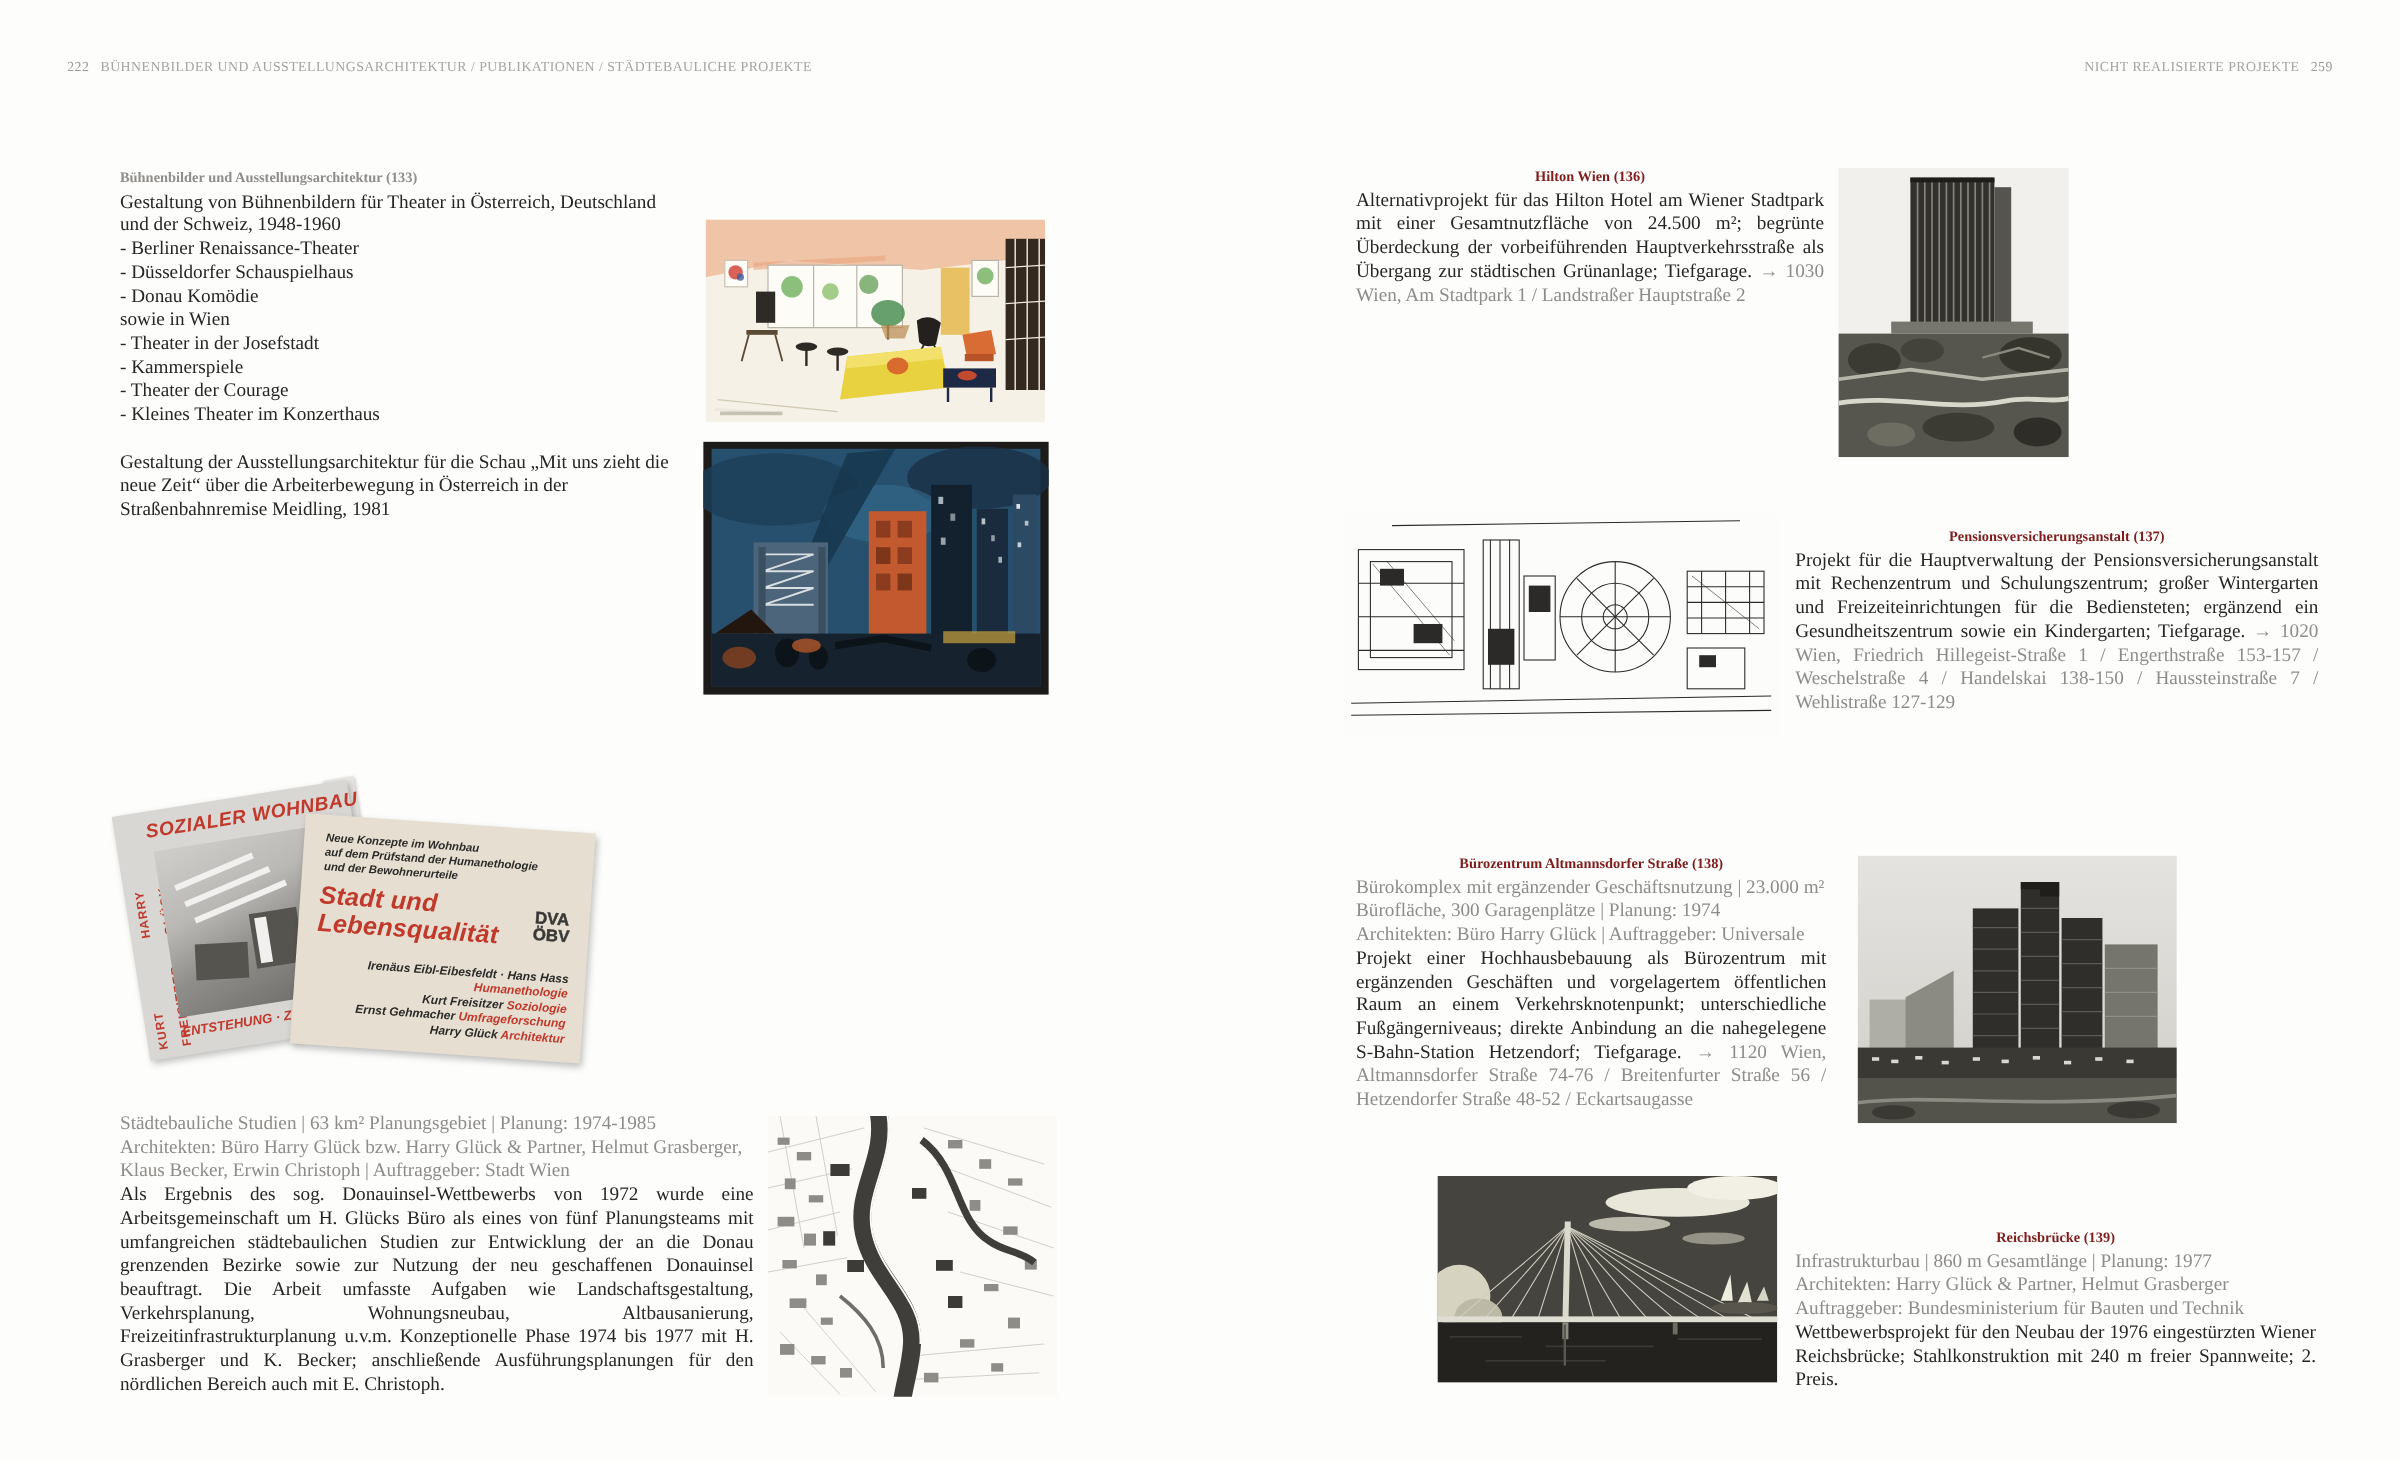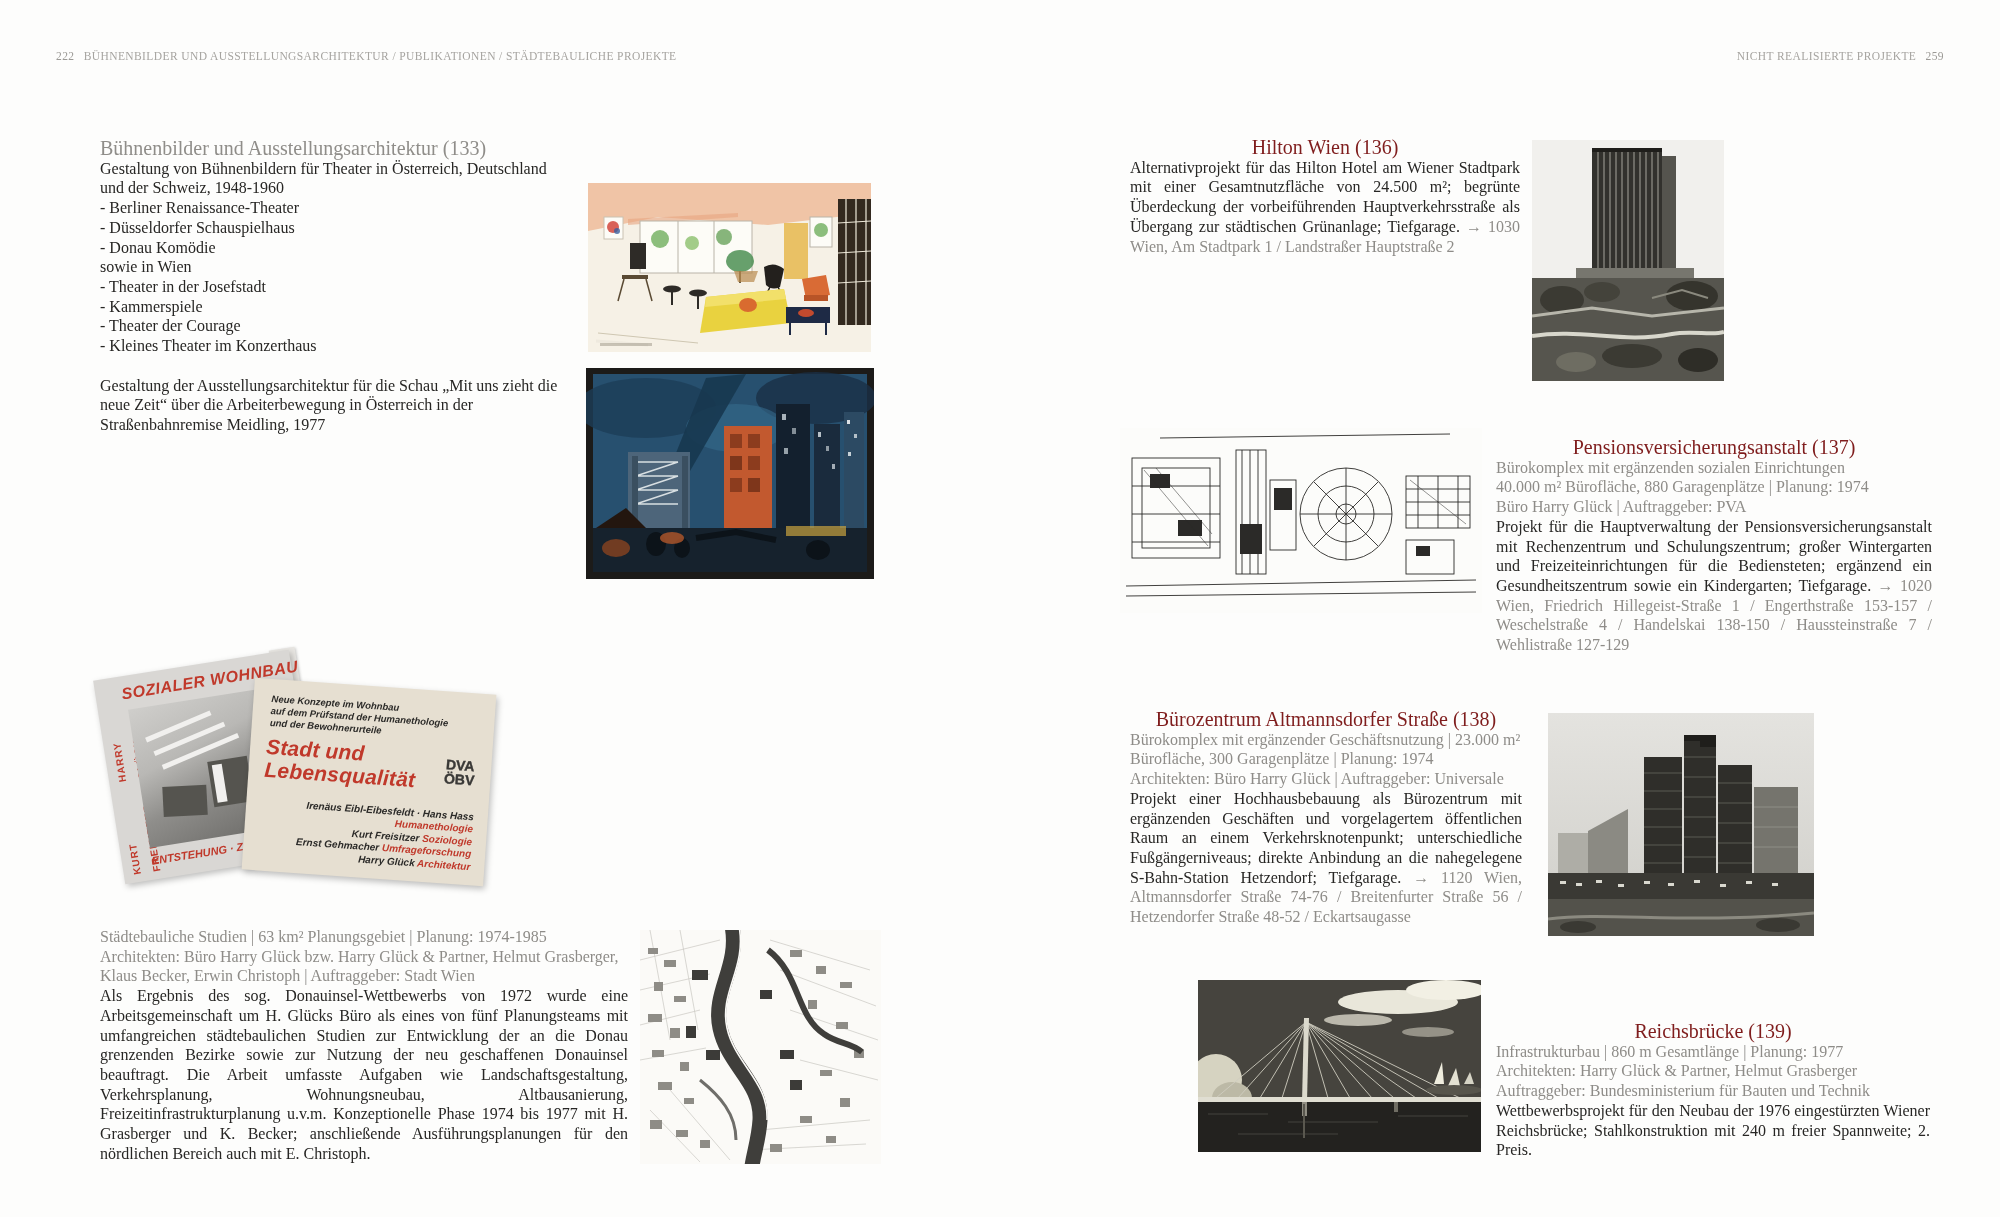--- a/index.html
+++ b/index.html
@@ -11,21 +11,21 @@
   }
   .running-head{
     position:absolute;top:47px;
     font-family:Liberation Serif, serif;
     font-size:11.5px;letter-spacing:0.4px;color:#a6a4a0;white-space:nowrap;
   }
   .running-head.left{left:50px;}
   .running-head.right{right:50px;}
   .running-head .pnum{margin:0 6px;color:#9b9995;}
   .text-block{position:absolute;}
-  .hd{margin:0;font-size:20px;font-weight:normal;line-height:19.7px;}
+  .hd{margin:0;font-size:12px;font-weight:bold;line-height:19.7px;}
   .hd.gray{color:#8f8d89;}
   .hd.dark{color:#7f1d1d;text-align:center;}
   p{margin:0;}
   .plain{color:#272624;}
   .plain-line{color:#272624;line-height:19.7px;}
   .meta-line{color:#8e8c88;line-height:19.7px;}
   .body-just{text-align:justify;}
   .addr{color:#8e8c88;}
   .para-gap{margin-top:20px;}
   figure{position:absolute;margin:0;}
@@ -106,21 +106,21 @@
     <div>
         <div class="plain-line">- Berliner Renaissance-Theater</div>
         <div class="plain-line">- Düsseldorfer Schauspielhaus</div>
         <div class="plain-line">- Donau Komödie</div>
         <div class="plain-line">sowie in Wien</div>
         <div class="plain-line">- Theater in der Josefstadt</div>
         <div class="plain-line">- Kammerspiele</div>
         <div class="plain-line">- Theater der Courage</div>
         <div class="plain-line">- Kleines Theater im Konzerthaus</div>
       </div>
-    <p class="plain para-gap">Gestaltung der Ausstellungsarchitektur für die Schau „Mit uns zieht die neue Zeit“ über die Arbeiterbewegung in Österreich in der Straßenbahnremise Meidling, 1977</p>
+    <p class="plain para-gap">Gestaltung der Ausstellungsarchitektur für die Schau „Mit uns zieht die neue Zeit“ über die Arbeiterbewegung in Österreich in der Straßenbahnremise Meidling, 1981</p>
   </section>
 
   <figure style="left:588px;top:183px;">
     <svg width="283" height="169" viewBox="0 0 283 169">
       <rect width="283" height="169" fill="#f6f1e6"></rect>
       <polygon points="0,0 283,0 283,30 180,42 70,34 0,48" fill="#f0c4a6"></polygon>
       <polygon points="40,36 150,30 150,34 40,42" fill="#e7a581" opacity="0.6"></polygon>
       <rect x="52" y="38" width="112" height="52" fill="#fdfcf7" stroke="#b9b4a8" stroke-width="1"></rect>
       <line x1="90" y1="38" x2="90" y2="90" stroke="#b9b4a8" stroke-width="1"></line>
       <line x1="126" y1="38" x2="126" y2="90" stroke="#b9b4a8" stroke-width="1"></line>
@@ -406,25 +406,20 @@
       <g stroke="#2b2a28" stroke-width="0.5">
         <line x1="24" y1="42" x2="88" y2="118"></line>
           <line x1="36" y1="40" x2="92" y2="106"></line>
         <line x1="290" y1="52" x2="346" y2="96"></line>
       </g>
     </svg>
   </figure>
 
   <section class="text-block" style="left:1496px;top:438px;width:436px;">
     <h3 class="hd dark">Pensionsversicherungsanstalt (137)</h3>
-    <div>
-        <div class="meta-line">Bürokomplex mit ergänzenden sozialen Einrichtungen</div>
-        <div class="meta-line">40.000 m² Bürofläche, 880 Garagenplätze | Planung: 1974</div>
-        <div class="meta-line">Büro Harry Glück | Auftraggeber: PVA</div>
-      </div>
     <p class="plain body-just"><span>Projekt für die Hauptverwaltung der Pensionsversicherungsanstalt mit Rechenzentrum und Schulungszentrum; großer Wintergarten und Freizeiteinrichtungen für die Bediensteten; ergänzend ein Gesundheitszentrum sowie ein Kindergarten; Tiefgarage. </span><span class="addr">→ 1020 Wien, Friedrich Hillegeist-Straße 1 / Engerthstraße 153-157 / Weschelstraße 4 / Handelskai 138-150 / Haussteinstraße 7 / Wehlistraße 127-129</span></p>
   </section>
 
   <section class="text-block" style="left:1130px;top:710px;width:392px;">
     <h3 class="hd dark">Bürozentrum Altmannsdorfer Straße (138)</h3>
     <div>
         <div class="meta-line">Bürokomplex mit ergänzender Geschäftsnutzung | 23.000 m²</div>
         <div class="meta-line">Bürofläche, 300 Garagenplätze | Planung: 1974</div>
         <div class="meta-line">Architekten: Büro Harry Glück | Auftraggeber: Universale</div>
       </div>

